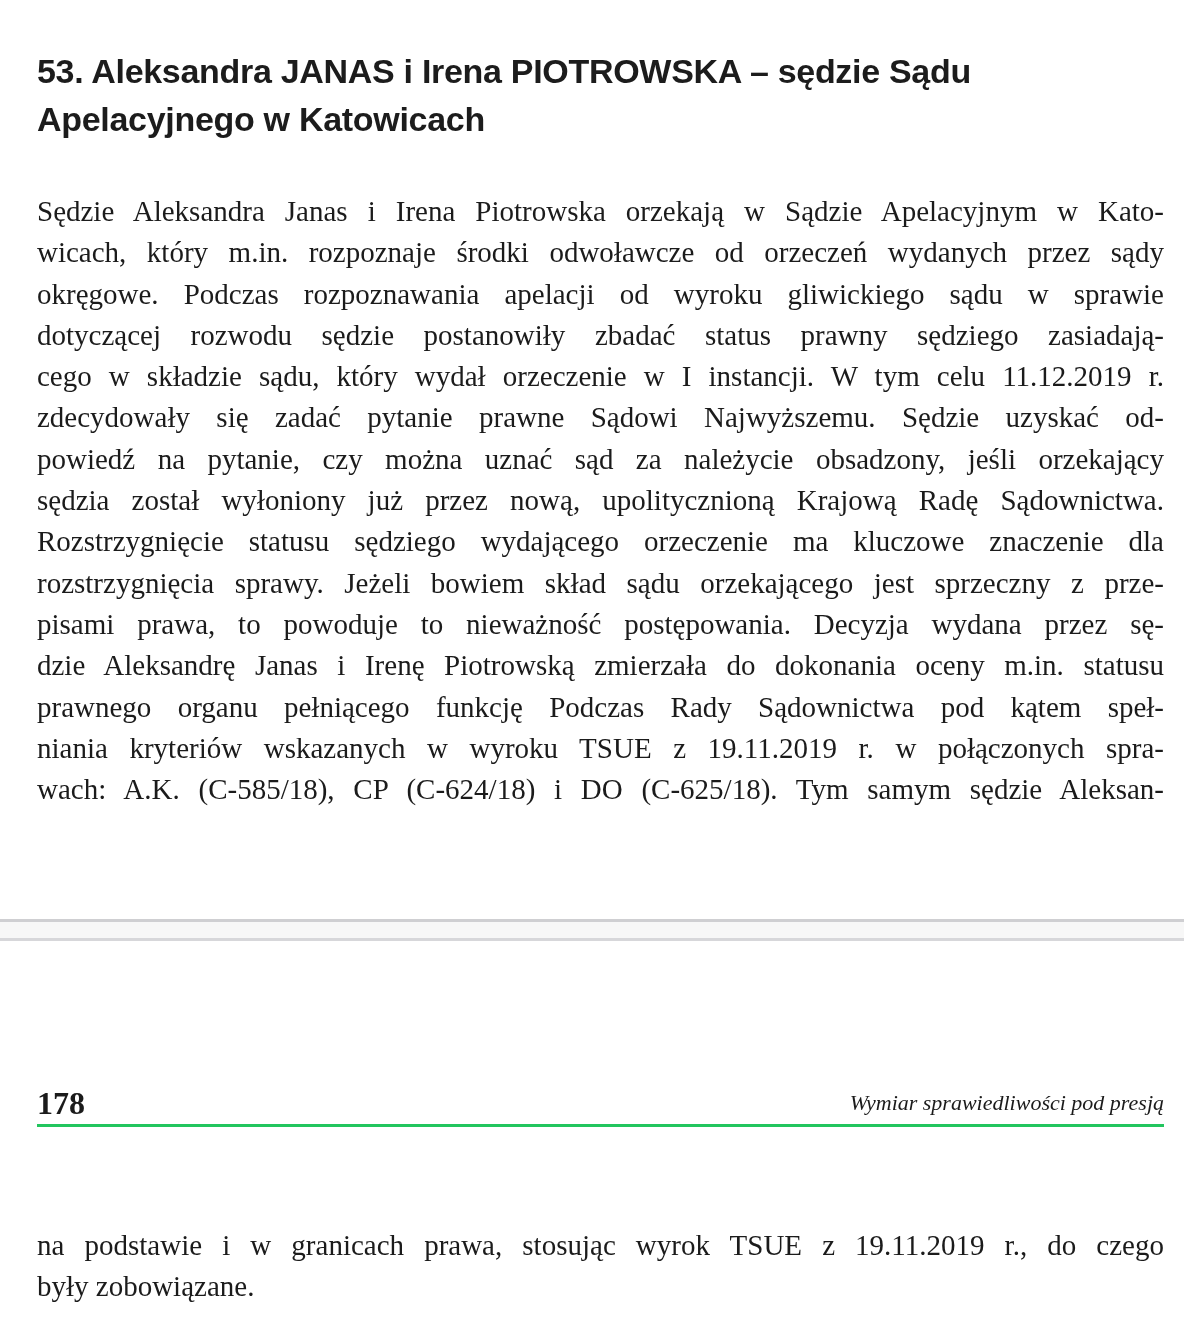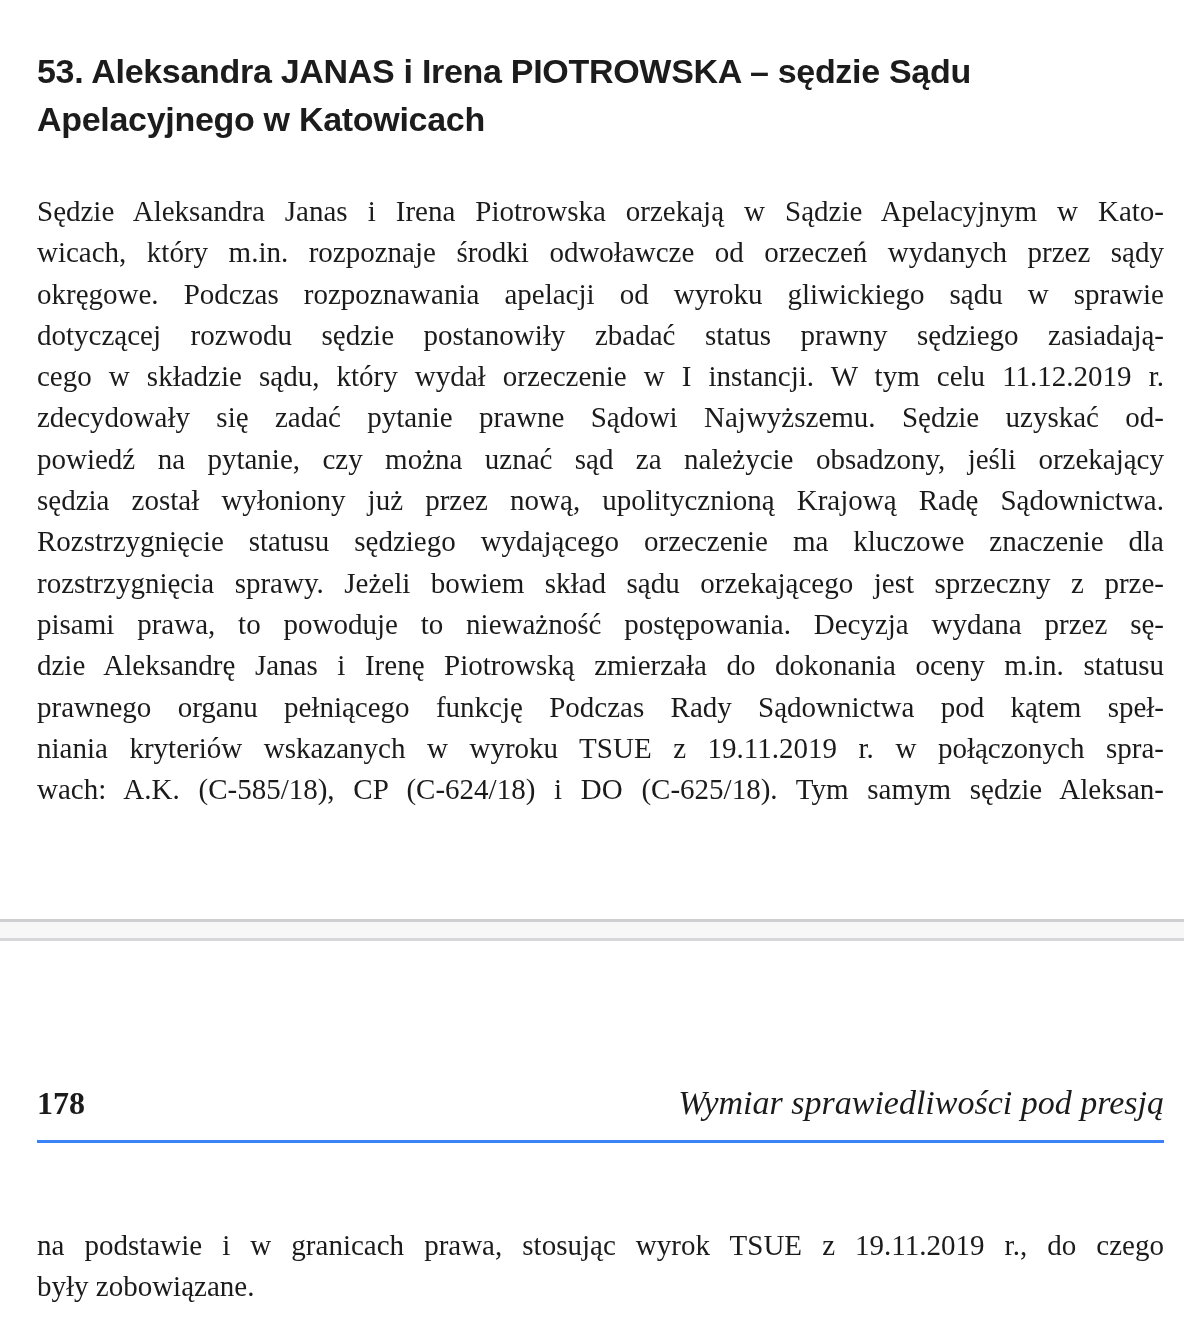--- a/index.html
+++ b/index.html
@@ -67,37 +67,37 @@
     border-bottom: 3px solid #d7d7da;
   }
 
   
   #page-footer {
     position: absolute;
     left: 37px;
     right: 20px;
     top: 1082px;
     height: 38px;
-    padding-bottom: 20px;
-    border-bottom: 3px solid #3b82f6;
+    padding-bottom: 4px;
+    border-bottom: 3px solid #22c55e;
     display: flex;
     justify-content: space-between;
     align-items: flex-end;
   }
   #page-number {
     font-family: "Liberation Serif", serif;
     font-weight: 700;
     font-size: 32px;
     line-height: 34px;
     color: #1b1b1b;
   }
   #running-title {
     font-family: "Liberation Serif", serif;
     font-style: italic;
-    font-size: 34px;
+    font-size: 22px;
     line-height: 34px;
     color: #1b1b1b;
   }
 </style>
 </head>
 <body>
 
 <div id="canvas">
 
   <div>

